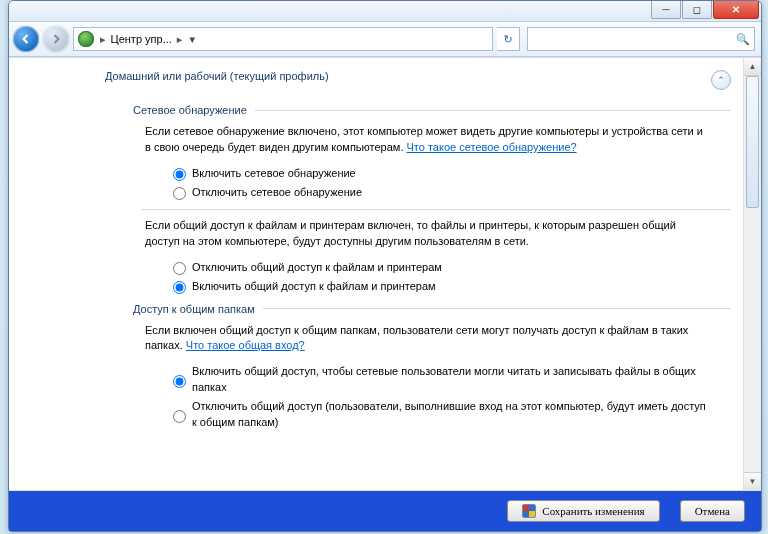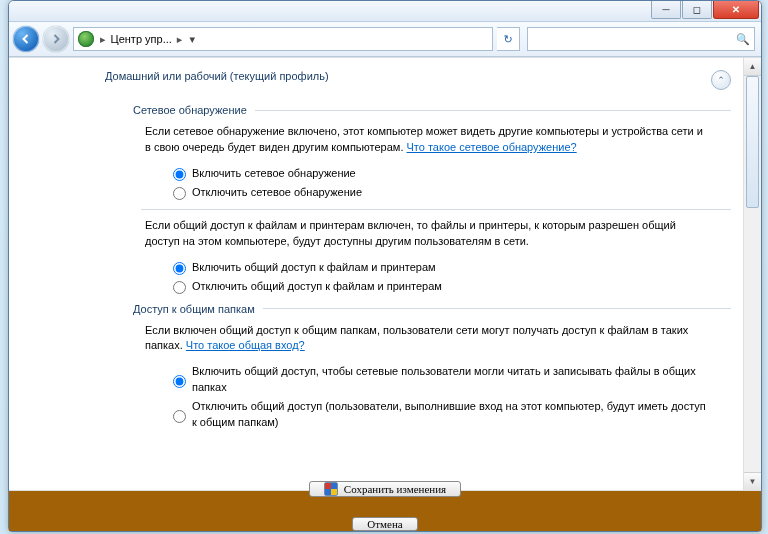--- a/index.html
+++ b/index.html
@@ -36,21 +36,21 @@
 
 .sect{margin:4px 0 0 14px;}
 .shead{display:flex;align-items:center;color:#1b3e66;margin:8px 0 8px 14px;}
 .shead .line{flex:1;height:1px;background:#d0dbe6;margin-left:8px;}
 .sbody{margin:0 21px 6px 26px;color:#000;line-height:1.45;}
 a.hl{color:#0066cc;text-decoration:underline;cursor:pointer;}
 .opts{margin:10px 0 4px 28px;}
 .opt{display:flex;align-items:center;gap:6px;margin:3px 0;}
 .opt input{margin:2px 0 0 0;}
 
-.footer{height:40px;border-top:1px solid #dfdfdf;background:#a16207;display:flex;align-items:center;justify-content:flex-end;padding:0 16px;gap:20px;flex-direction:column;}
+.footer{height:40px;border-top:1px solid #dfdfdf;background:#1d4ed8;display:flex;align-items:center;justify-content:flex-end;padding:0 16px;gap:20px;}
 .btn{height:22px;padding:0 14px;border:1px solid #8a8a8a;border-radius:3px;background:linear-gradient(#fbfbfb,#e3e3e3);font:11px "Segoe UI";display:flex;align-items:center;gap:6px;}
 .shield{width:12px;height:12px;background:conic-gradient(#2b6fd1 0 25%,#f3c21b 0 50%,#2b6fd1 0 75%,#d63a2d 0);border-radius:2px;border:1px solid #6f8bad;}
 </style>
 </head>
 <body>
 
 <div class="desk">
  <div class="win">
 
   <div class="titlebar">
@@ -114,26 +114,26 @@
     </div>
 
     <div class="sect">
      <div class="shead">
               <span class="line"></span>
             </div>
      <div class="sbody">
       <span>Если общий доступ к файлам и принтерам включен, то файлы и принтеры, к которым разрешен общий доступ на этом компьютере, будут доступны другим пользователям в сети.</span>
       <div class="opts">
        <label class="opt">
+                  <input type="radio" name="fs" style="">
+                  <span>Отключить общий доступ к файлам и принтерам</span>
+                </label>
+       <label class="opt">
                   <input type="radio" name="fs" checked="" style="">
                   <span>Включить общий доступ к файлам и принтерам</span>
-                </label>
-       <label class="opt">
-                  <input type="radio" name="fs" style="">
-                  <span>Отключить общий доступ к файлам и принтерам</span>
                 </label>
       </div>
      </div>
     </div>
 
     <div class="sect">
      <div class="shead">
               <span>Доступ к общим папкам</span>
               <span class="line"></span>
             </div>

